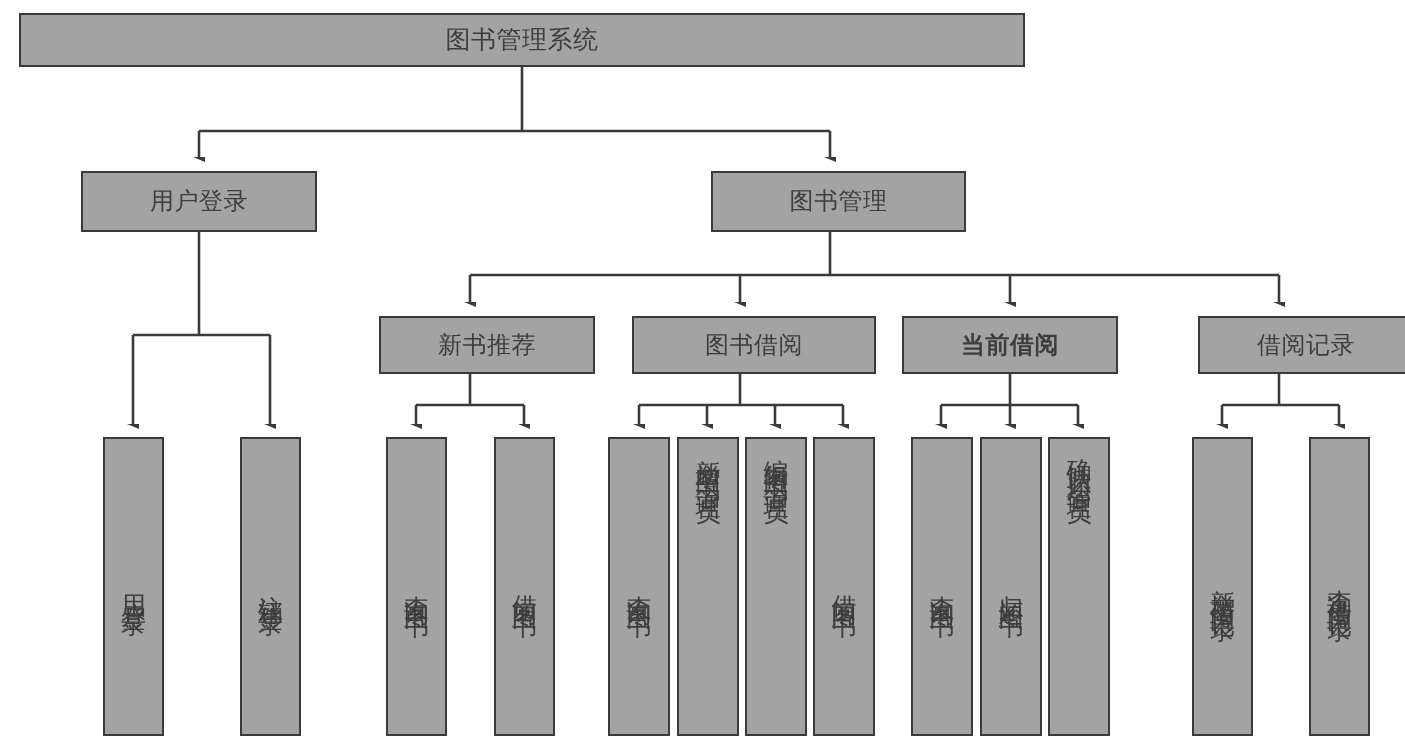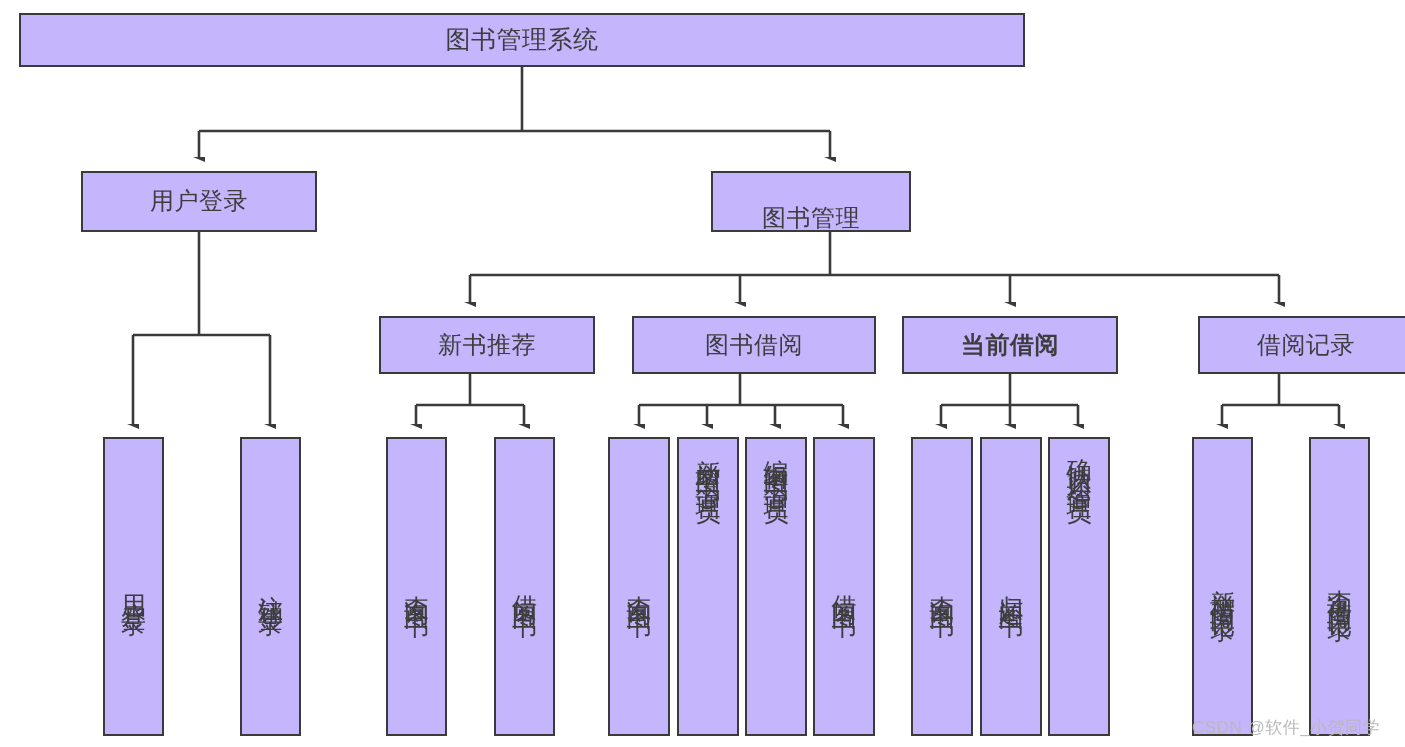--- a/index.html
+++ b/index.html
@@ -18,21 +18,21 @@
   svg.lines{
     position:absolute;
     left:0; top:0;
     width:1405px;
     height:747px;
     pointer-events:none;
   }
   .node{
     position:absolute;
     box-sizing:border-box;
-    background:#c4b5fd;
+    background:#a3a3a3;
     border:2.2px solid #3a3a3a;
     display:flex;
     align-items:center;
     justify-content:center;
     color:#3d3d3d;
   }
   .node .lbl{
     display:block;
     text-align:center;
     line-height:1.02;
@@ -124,21 +124,21 @@
   </svg>
 
   <div class="node horiz root" style="left:19px; top:13px; width:1006px; height:54px;">
     <span class="lbl">图书管理系统</span>
   </div>
 
   <div class="node horiz" style="left:81px; top:171px; width:236px; height:61px;">
     <span class="lbl">用户登录</span>
   </div>
 
-  <div class="node horiz" style="left:711px; top:171px; width:200px; height:61px;align-items:flex-end;">
+  <div class="node horiz" style="left:711px; top:171px; width:255px; height:61px;">
     <span class="lbl">图书管理</span>
   </div>
 
   <div class="node horiz" style="left:379px; top:316px; width:216px; height:58px;">
     <span class="lbl">新书推荐</span>
   </div>
 
   <div class="node horiz" style="left:632px; top:316px; width:244px; height:58px;">
     <span class="lbl">图书借阅</span>
   </div>
@@ -196,15 +196,14 @@
   </div>
 
   <div class="node vert center" style="left:1192px; top:437px; width:61px; height:299px;">
     <span class="lbl">新增借阅记录</span>
   </div>
 
   <div class="node vert center" style="left:1309px; top:437px; width:61px; height:299px;">
     <span class="lbl">查询借阅记录</span>
   </div>
 
-  <div class="watermark" style="left:1192px; top:716px;">CSDN @软件_小贺同学</div>
 
 </div>
 
 </body></html>

